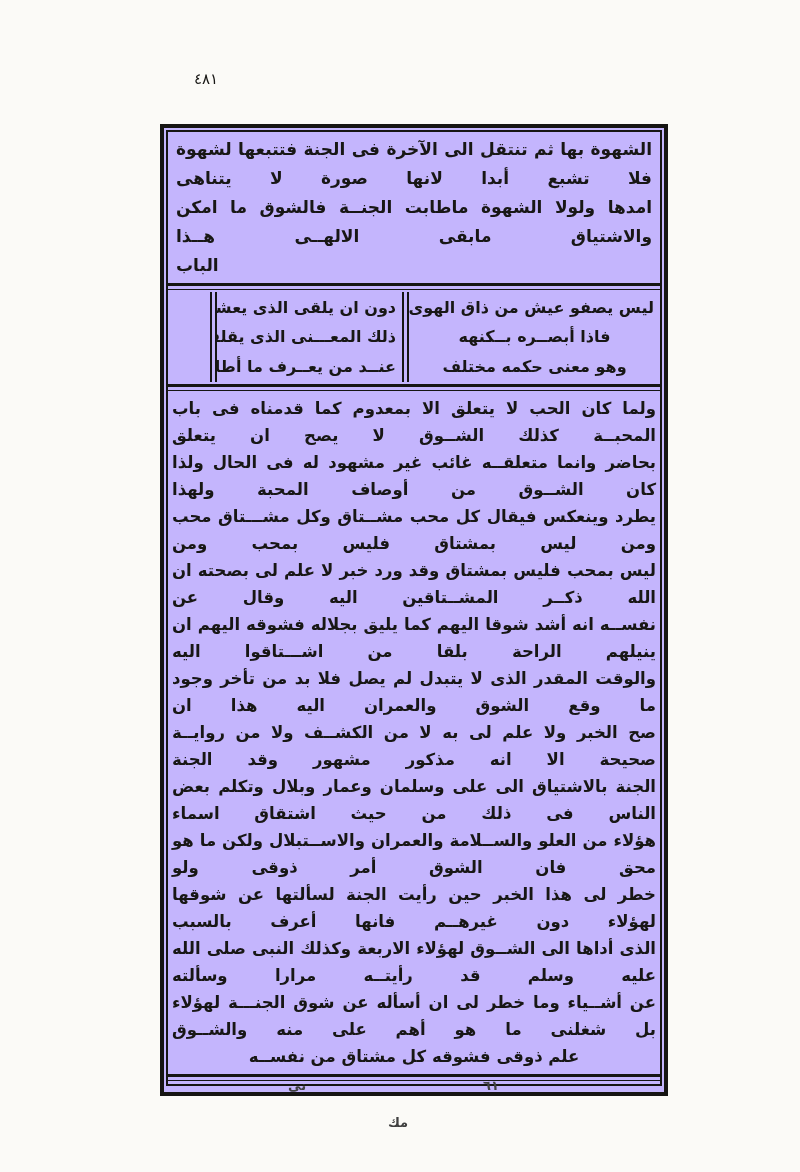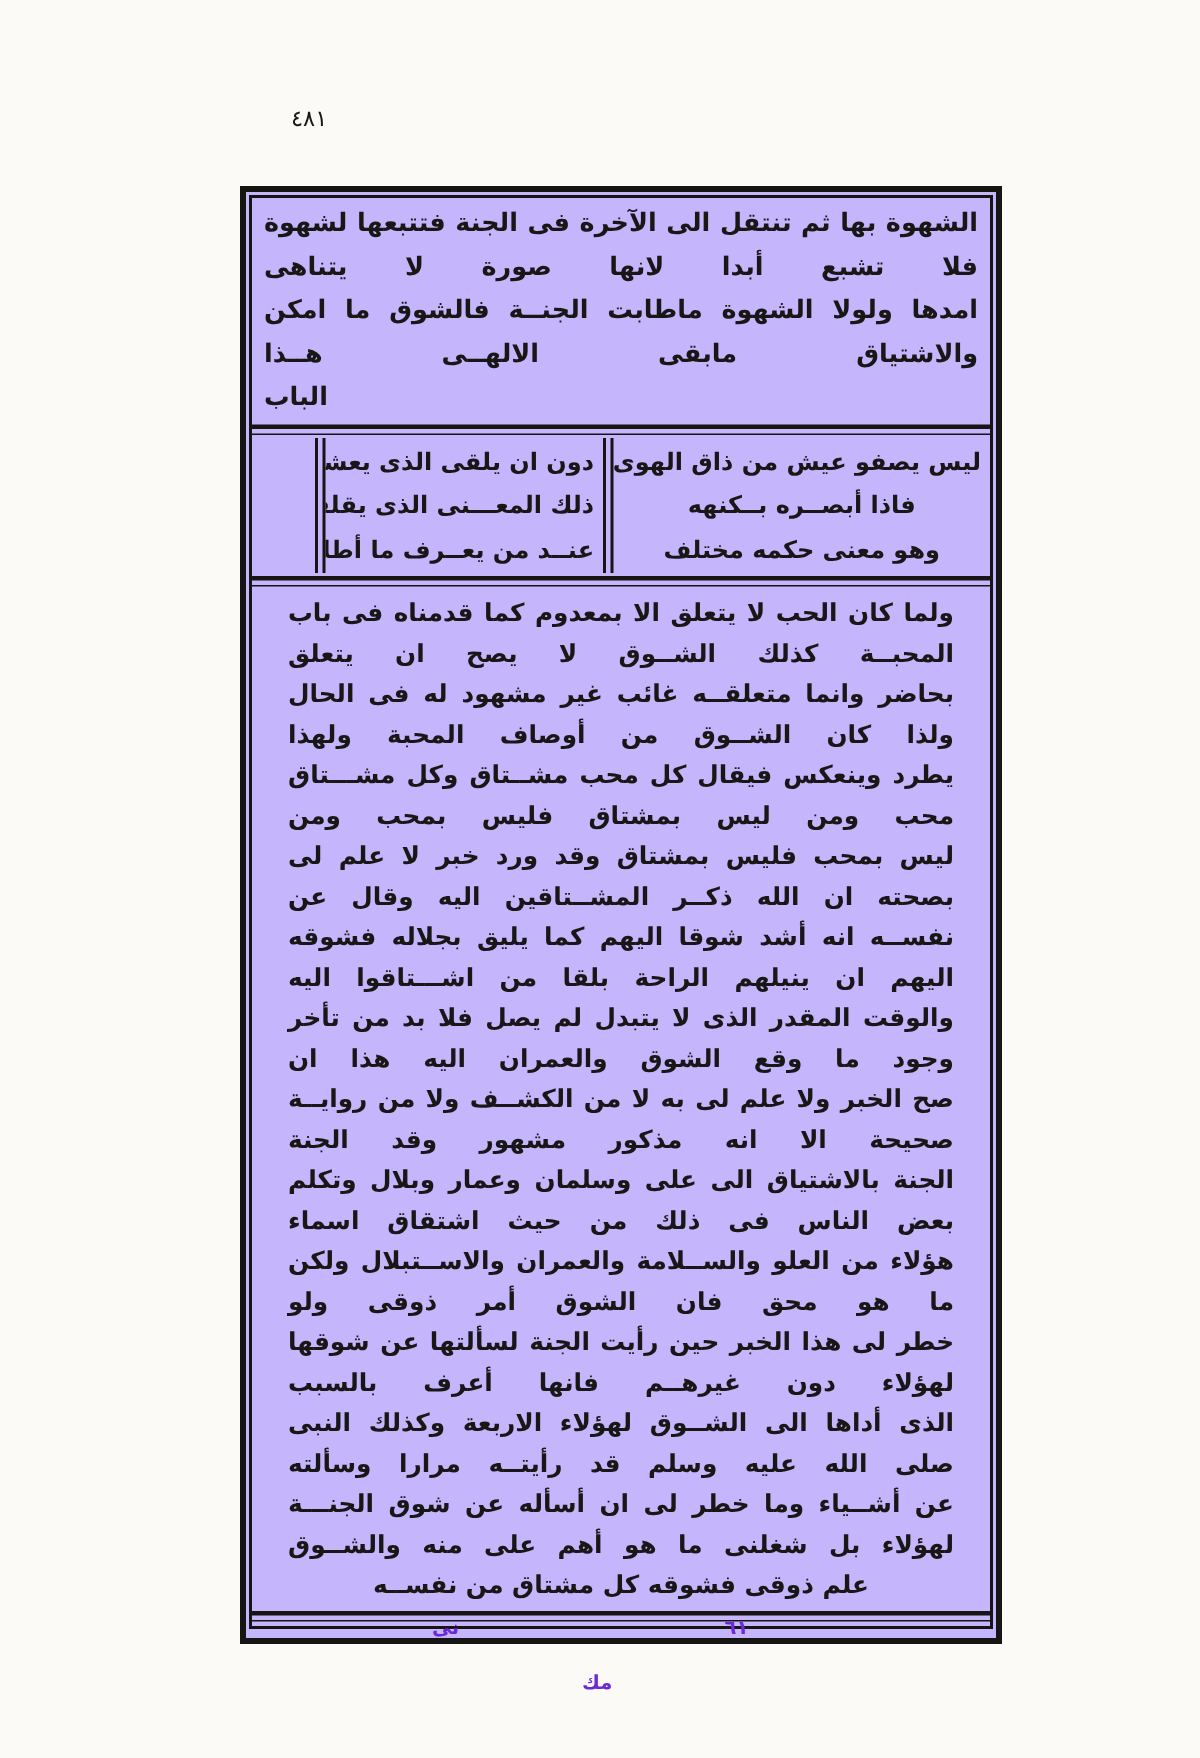--- a/index.html
+++ b/index.html
@@ -39,28 +39,28 @@
   .poem .col-l{flex:1.05;}
   .poem .pline{
     text-align:center;white-space:nowrap;
     font-weight:bold;font-size:16px;
   }
   .vbar{
     flex:none;width:3px;margin:2px 0;
     border-right:2px solid #161513;border-left:2px solid #161513;
   }
   .poem-spacer{flex:none;width:42px;}
-  .main{font-size:16.5px;font-weight:bold;line-height:27px;padding:4px 24px;}
+  .main{font-size:16.5px;font-weight:bold;line-height:27px;padding:4px 4px;}
   .main .cline{text-align:center;}
   .heading-band{
     flex:none;height:30px;display:flex;align-items:center;justify-content:center;
     font-size:16px;font-weight:bold;white-space:nowrap;
   }
   .catchword{
-    position:absolute;top:1078px;font-size:13px;font-weight:bold;color:#6d28d9;
+    position:absolute;top:1078px;font-size:13px;font-weight:bold;color:#404040;
   }
   .cw-1{left:483px;}
   .cw-2{left:388px;margin-top:37px;}
   .cw-3{left:288px;}
 </style>
 </head>
 <body>
 
 <div class="page-number">٤٨١</div>
 

